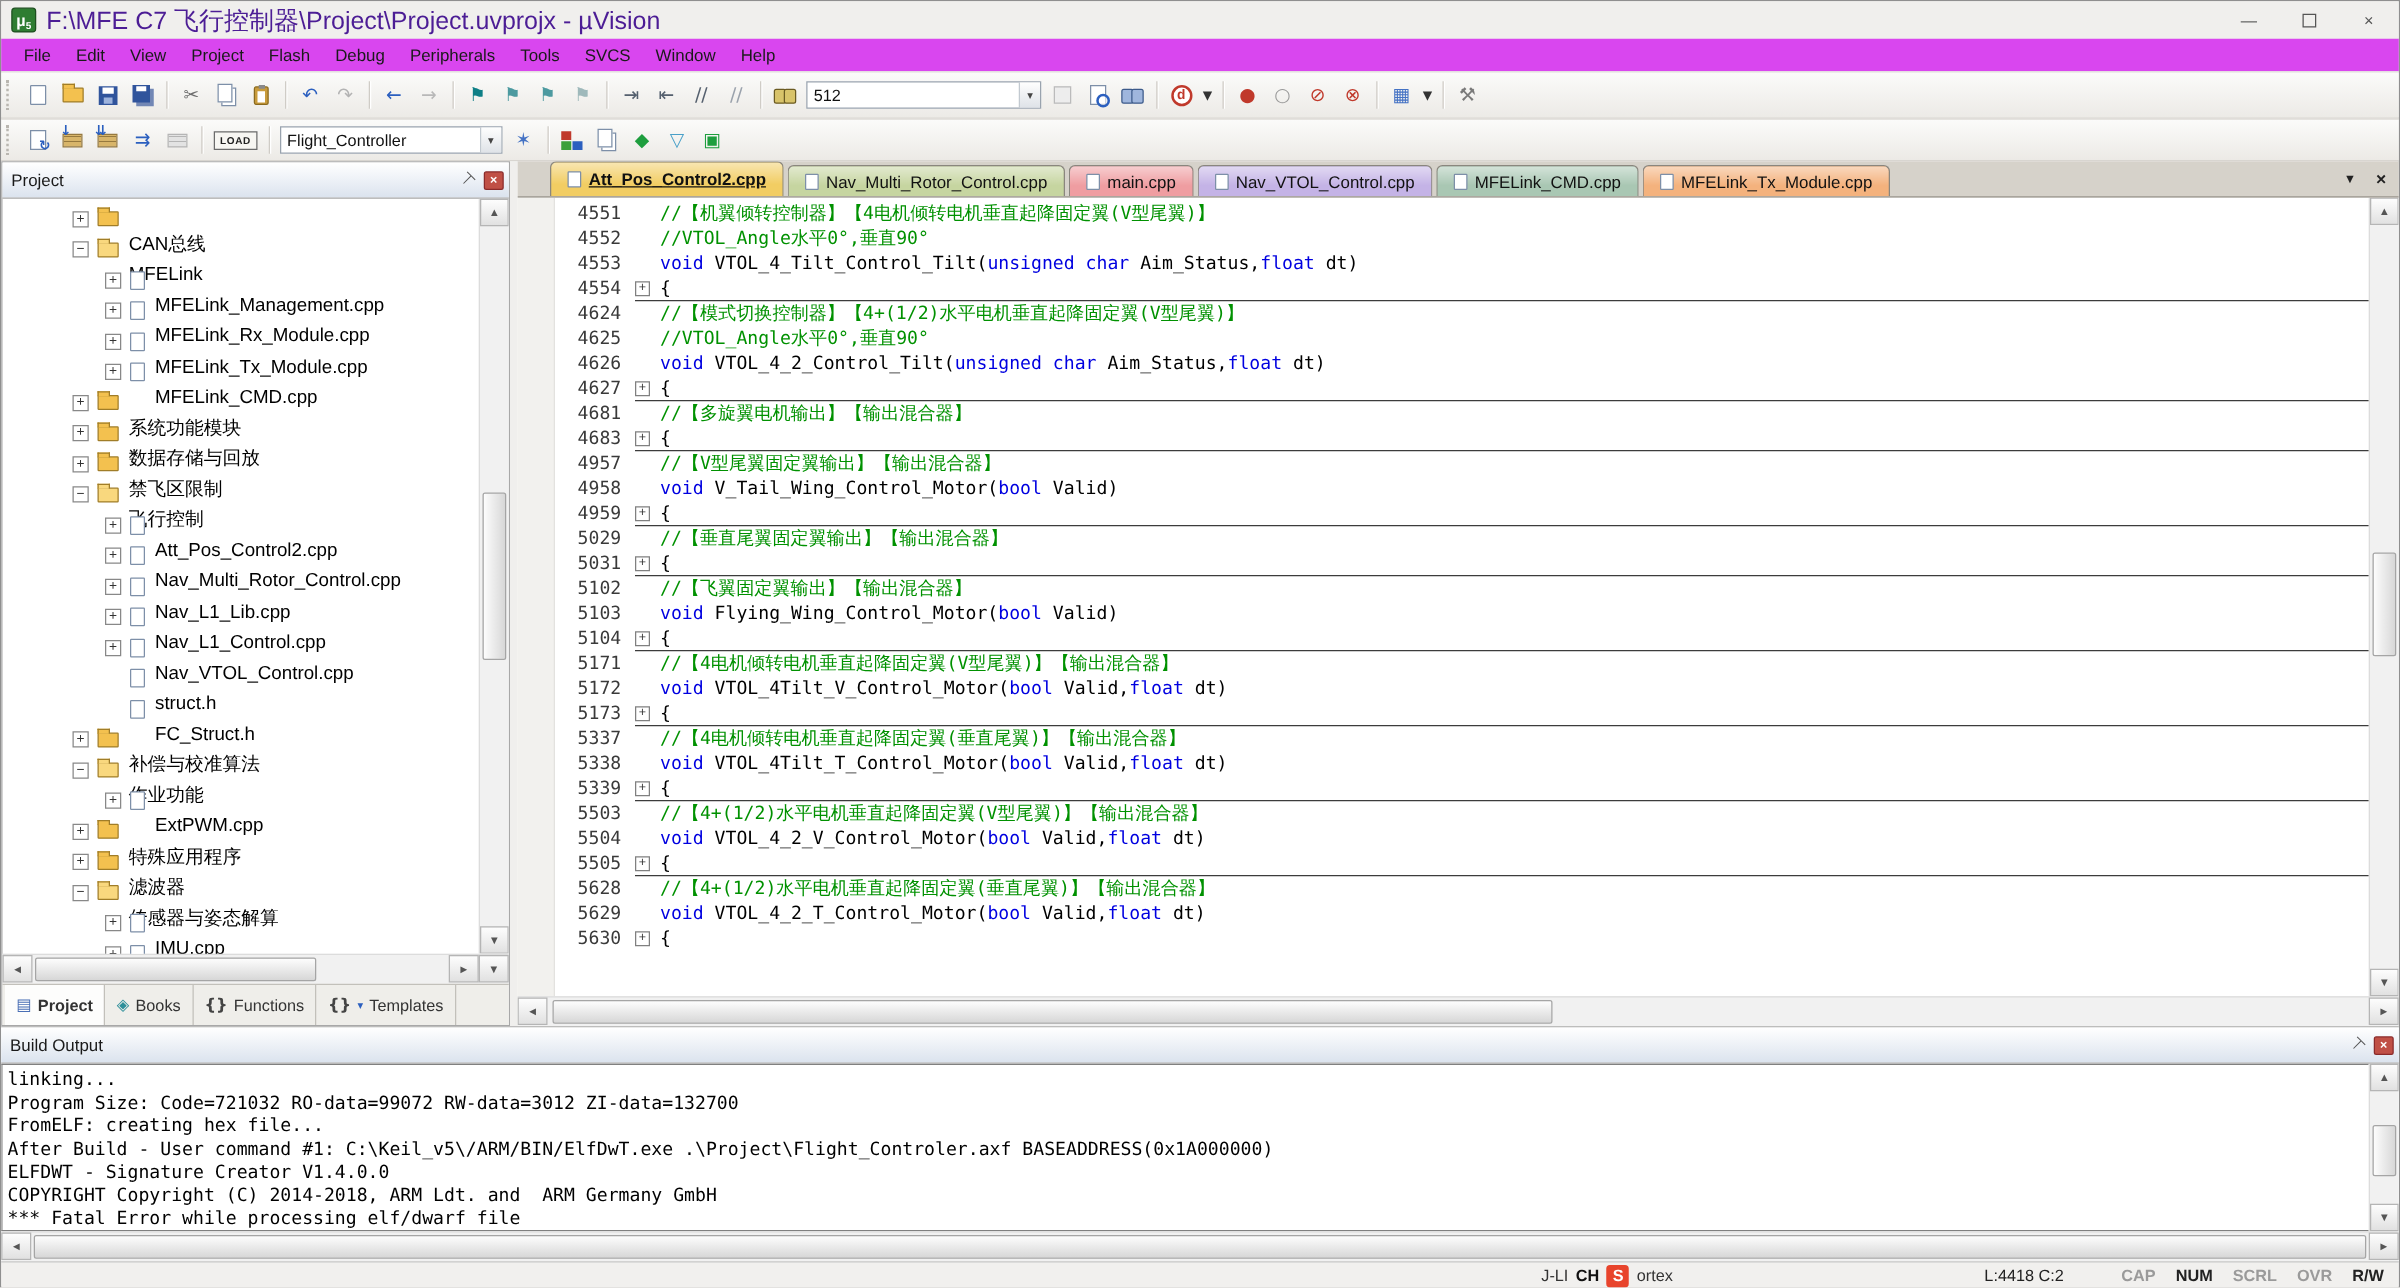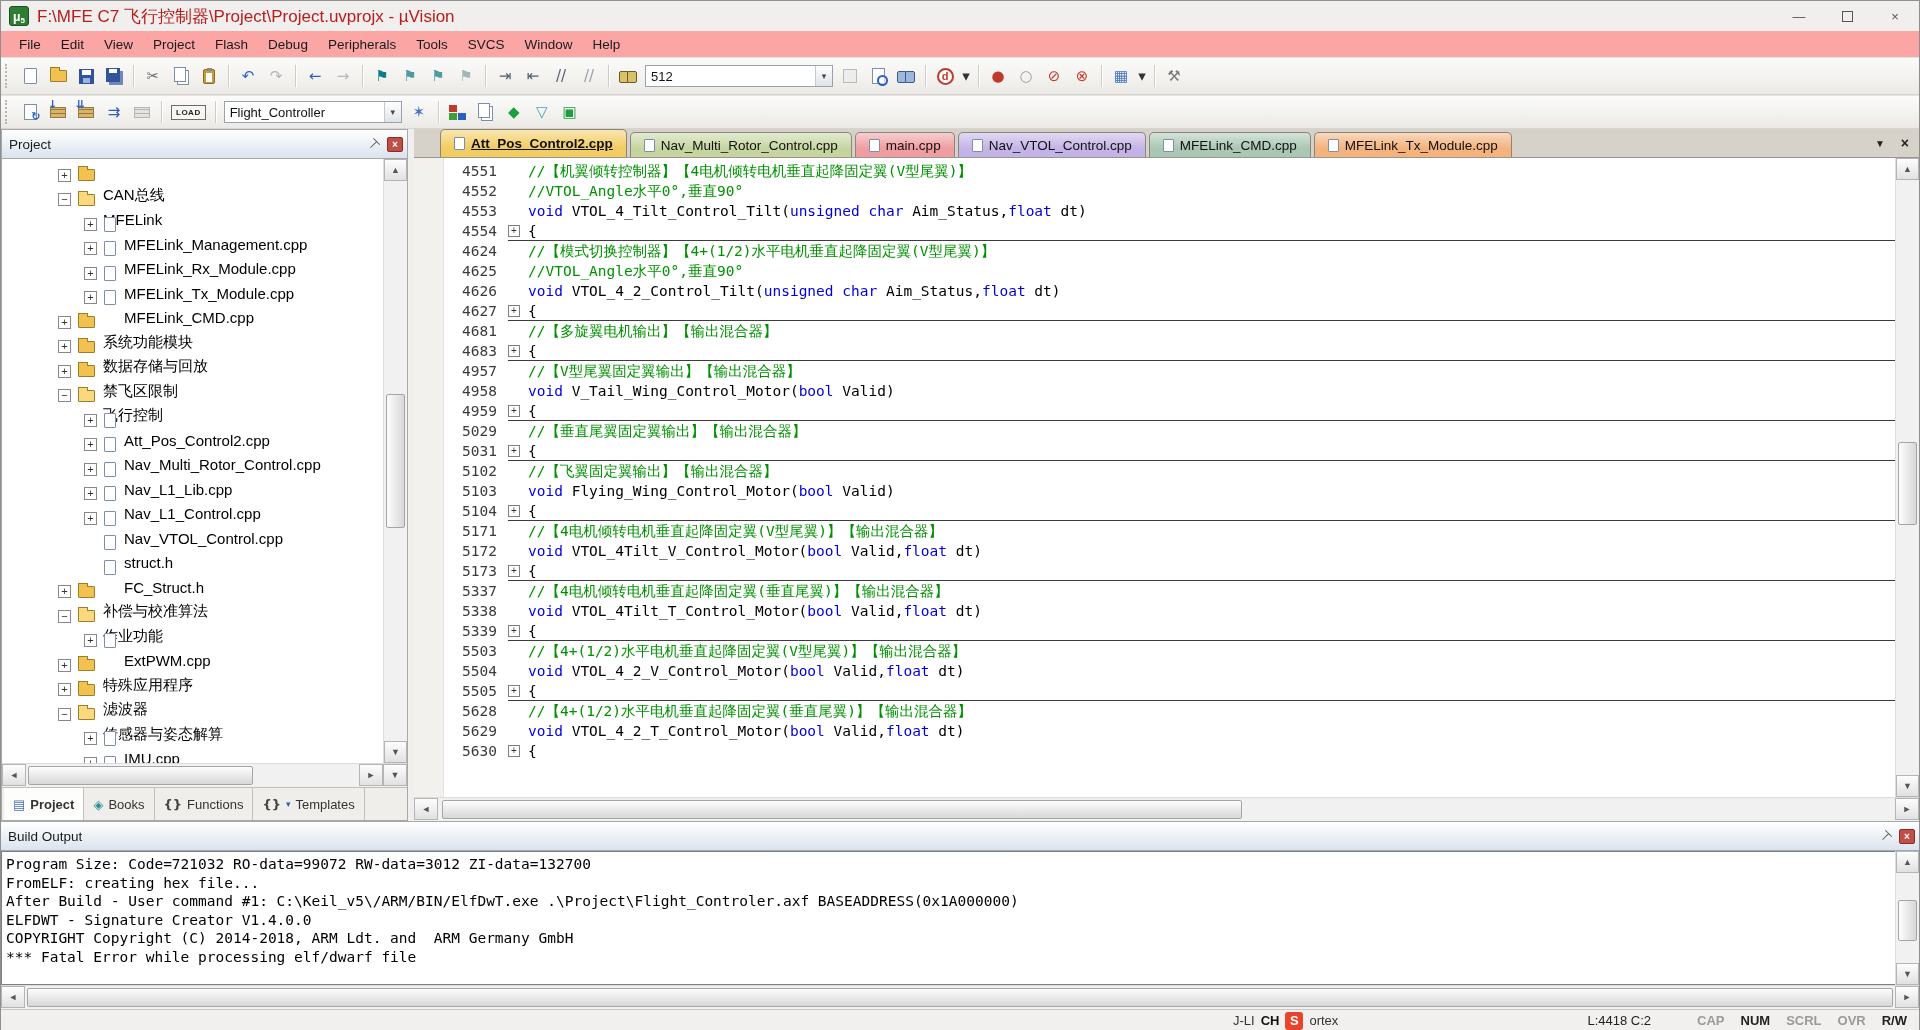--- a/index.html
+++ b/index.html
@@ -4,27 +4,27 @@
 <style>
   * { box-sizing: border-box; margin: 0; padding: 0; }
   html,body { width:1920px; height:1030px; overflow:hidden; }
   body { font-family:"Liberation Sans","DejaVu Sans",sans-serif; background:#e8e6e2; }
   #app { width:1920px; height:1030px; display:flex; flex-direction:column; border:1px solid #8f8f8f; background:#f0efed; }
 
   
   .titlebar { height:30px; flex:none; display:flex; align-items:center; background:#f0efed; padding-left:8px; }
   .appicon { width:20px; height:20px; background:#2f7d32; border:1px solid #1d4f1f; border-radius:3px; color:#fff; font-weight:bold; font-size:13px; display:flex; align-items:center; justify-content:center; }
   .appicon i { font-style:normal; font-size:8px; align-self:flex-end; }
-  .title-text { margin-left:8px; font-size:17px; color:#b91c1c; }
+  .title-text { margin-left:8px; font-size:20px; color:#4c1d95; }
   .wctrl { margin-left:auto; display:flex; height:100%; }
   .wbtn { width:48px; height:100%; display:flex; align-items:center; justify-content:center; color:#555; font-size:13px; }
   .maxbox { width:11px; height:11px; border:1px solid #555; }
 
   
-  .menubar { height:26px; flex:none; display:flex; align-items:center; padding-left:8px; background:#fca5a5; font-size:13.5px; color:#1a1a1a; }
+  .menubar { height:26px; flex:none; display:flex; align-items:center; padding-left:8px; background:#d946ef; font-size:13.5px; color:#1a1a1a; }
   .menu-item { padding:3px 10px; }
 
   
   .toolbar { flex:none; display:flex; align-items:center; background:linear-gradient(#fbfbfa,#eceae6); border-top:1px solid #e5e3df; border-bottom:1px solid #d8d5d0; padding:0 2px; }
   #tb1 { height:38px; } #tb2 { height:34px; }
   .grip { width:6px; height:24px; border-left:2px dotted #b9b6b0; margin:0 5px 0 2px; }
   .tb-sep { width:1px; height:22px; background:#cfccc6; box-shadow:1px 0 0 #fff; margin:0 5px; flex:none; }
   .tb-btn { width:28px; height:26px; display:flex; align-items:center; justify-content:center; border-radius:2px; flex:none; position:relative; }
   .tb-btn.narrow { width:14px; }
   .tb-btn .glyph { font-family:"DejaVu Sans",sans-serif; font-size:15px; line-height:1; }
@@ -612,20 +612,21 @@
 
   <div class="bo">
     <div class="panel-header">
       <span>Build Output</span>
       <span class="sp"></span>
       <span class="i-pin">⊤</span>
       <span class="i-close-red">×</span>
     </div>
     <div class="bo-mid">
       <div class="bo-text" id="bolines">
+          <div class="bo-line">linking...</div>
           <div class="bo-line">Program Size: Code=721032 RO-data=99072 RW-data=3012 ZI-data=132700</div>
           <div class="bo-line">FromELF: creating hex file...</div>
           <div class="bo-line">After Build - User command #1: C:\Keil_v5\/ARM/BIN/ElfDwT.exe .\Project\Flight_Controler.axf BASEADDRESS(0x1A000000)</div>
           <div class="bo-line">ELFDWT - Signature Creator V1.4.0.0</div>
           <div class="bo-line">COPYRIGHT Copyright (C) 2014-2018, ARM Ldt. and  ARM Germany GmbH</div>
           <div class="bo-line">*** Fatal Error while processing elf/dwarf file</div>
         </div>
       <div class="vsb">
         <div class="sb-btn">▲</div>
         <div class="sb-track">

